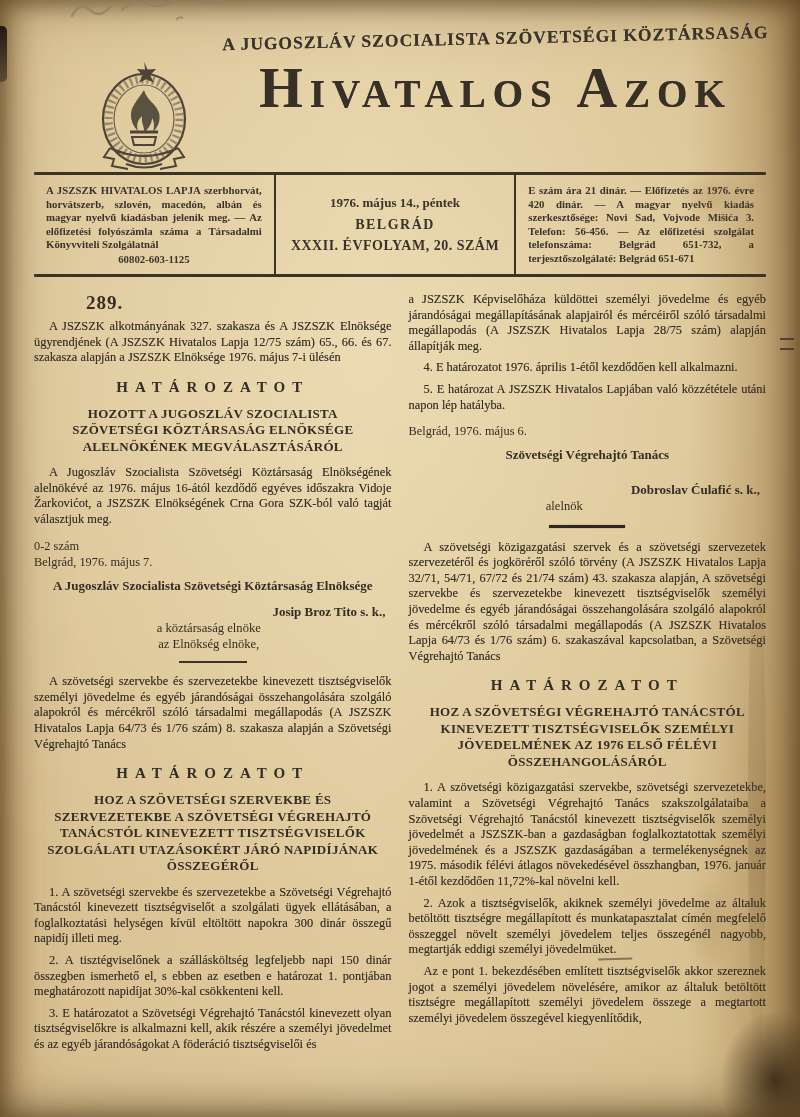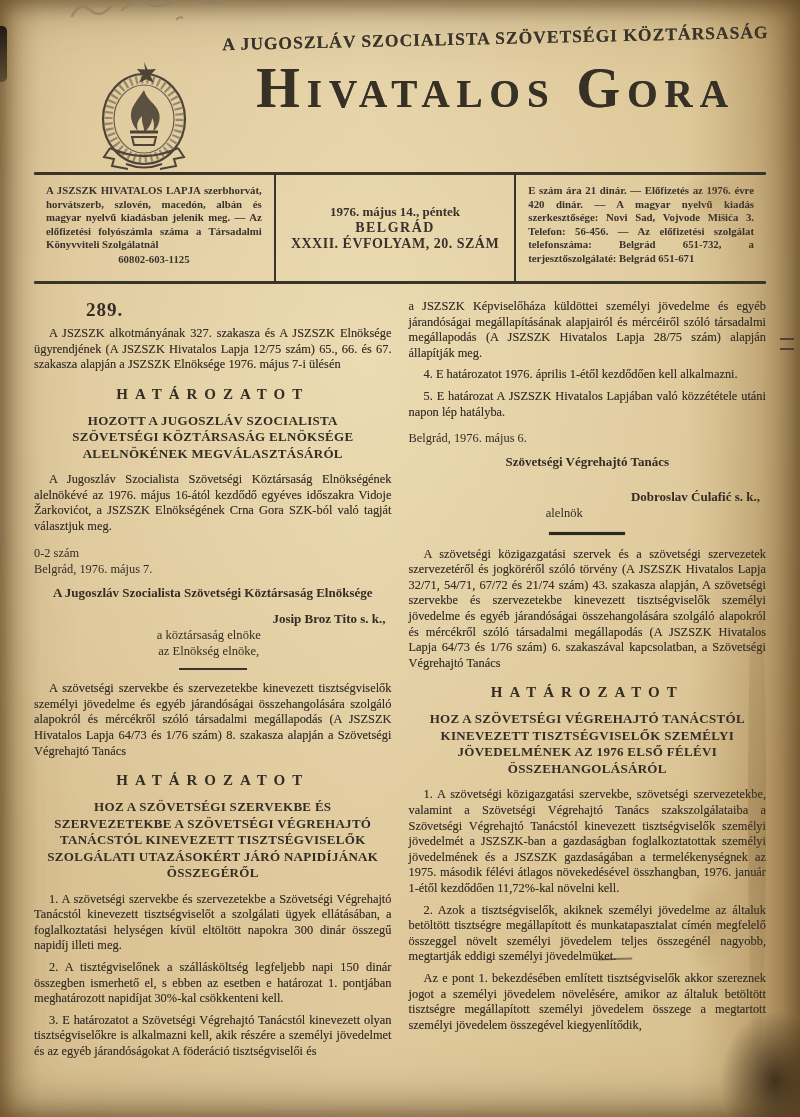--- a/index.html
+++ b/index.html
@@ -31,21 +31,21 @@
     font-variant:small-caps;font-weight:bold;font-size:56px;line-height:1.05;
     letter-spacing:7px;color:#373026;margin-top:10px;
     text-shadow:0 0 .6px rgba(55,48,38,.8);
   }
   
   .rule{height:3px;background:#3a332a;margin:0 34px;border-radius:1px;}
   .info-row{display:flex;align-items:stretch;margin:0 34px;}
   .info-cell{padding:9px 12px 8px;font-weight:bold;color:#3a332b;}
   .info-left{width:32.5%;font-size:10.8px;line-height:13.5px;text-align:justify;}
   .info-center{width:33.5%;border-left:2px solid #3a332a;border-right:2px solid #3a332a;
-    display:flex;flex-direction:column;justify-content:space-between;text-align:center;padding:29px 8px;}
+    display:flex;flex-direction:column;justify-content:space-between;text-align:center;padding:20px 8px;}
   .info-right{width:34%;font-size:10.8px;line-height:13.5px;text-align:justify;}
   .acct{text-align:center;margin-top:1px;}
   .ic-date{font-size:13px;}
   .ic-city{font-size:14px;letter-spacing:1.5px;}
   .ic-issue{font-size:14px;letter-spacing:.5px;}
   
   .cols{display:flex;gap:17px;padding:0 34px;margin-top:15px;}
   .col{flex:1;min-width:0;}
   .art-num{font-size:19px;font-weight:bold;margin:0 0 5px 52px;letter-spacing:1px;}
   p.body{font-size:12.4px;line-height:15.6px;text-align:justify;margin:0 0 6px;
@@ -109,21 +109,21 @@
         <path d="M64 30 c-7 11 -14 17 -13 27 c1 8 5 12 7 14 c-2 -7 0 -11 4 -15 c-1 8 3 11 2 17 c4 -4 8 -9 8 -15 c3 5 2 10 1 14 c5 -5 8 -12 6 -19 c-3 -10 -12 -12 -15 -23 z" fill="#4d4436" opacity=".9"></path>
         <path d="M50 72 h28" stroke="#4d4436" stroke-width="3"></path>
         <path d="M52 77 h24 l-2 8 h-20 z" fill="none" stroke="#4d4436" stroke-width="2"></path>
         <path d="M30 88 q34 16 68 0" stroke="#4d4436" stroke-width="2.4" fill="none"></path>
         <path d="M30 88 l-6 9 10 2 -2 7 16 3 M98 88 l6 9 -10 2 2 7 -16 3" stroke="#4d4436" stroke-width="2" fill="none"></path>
         <path d="M46 104 q18 7 36 0" stroke="#4d4436" stroke-width="2" fill="none"></path>
       </svg>
     </span>
     <div class="mast-text">
       <div class="supertitle">A JUGOSZLÁV SZOCIALISTA SZÖVETSÉGI KÖZTÁRSASÁG</div>
-      <div class="main-title">Hivatalos Gora</div>
+      <div class="main-title">Hivatalos Azok</div>
     </div>
   </header>
 
   <div class="rule"></div>
 
   <div class="info-row">
     <div class="info-cell info-left">
       <span>A JSZSZK HIVATALOS LAPJA szerbhorvát, horvátszerb, szlovén, macedón, albán és magyar nyelvű kiadásban jelenik meg. — Az előfizetési folyószámla száma a Társadalmi Könyvviteli Szolgálatnál</span>
       <div class="acct">60802-603-1125</div>
     </div>

